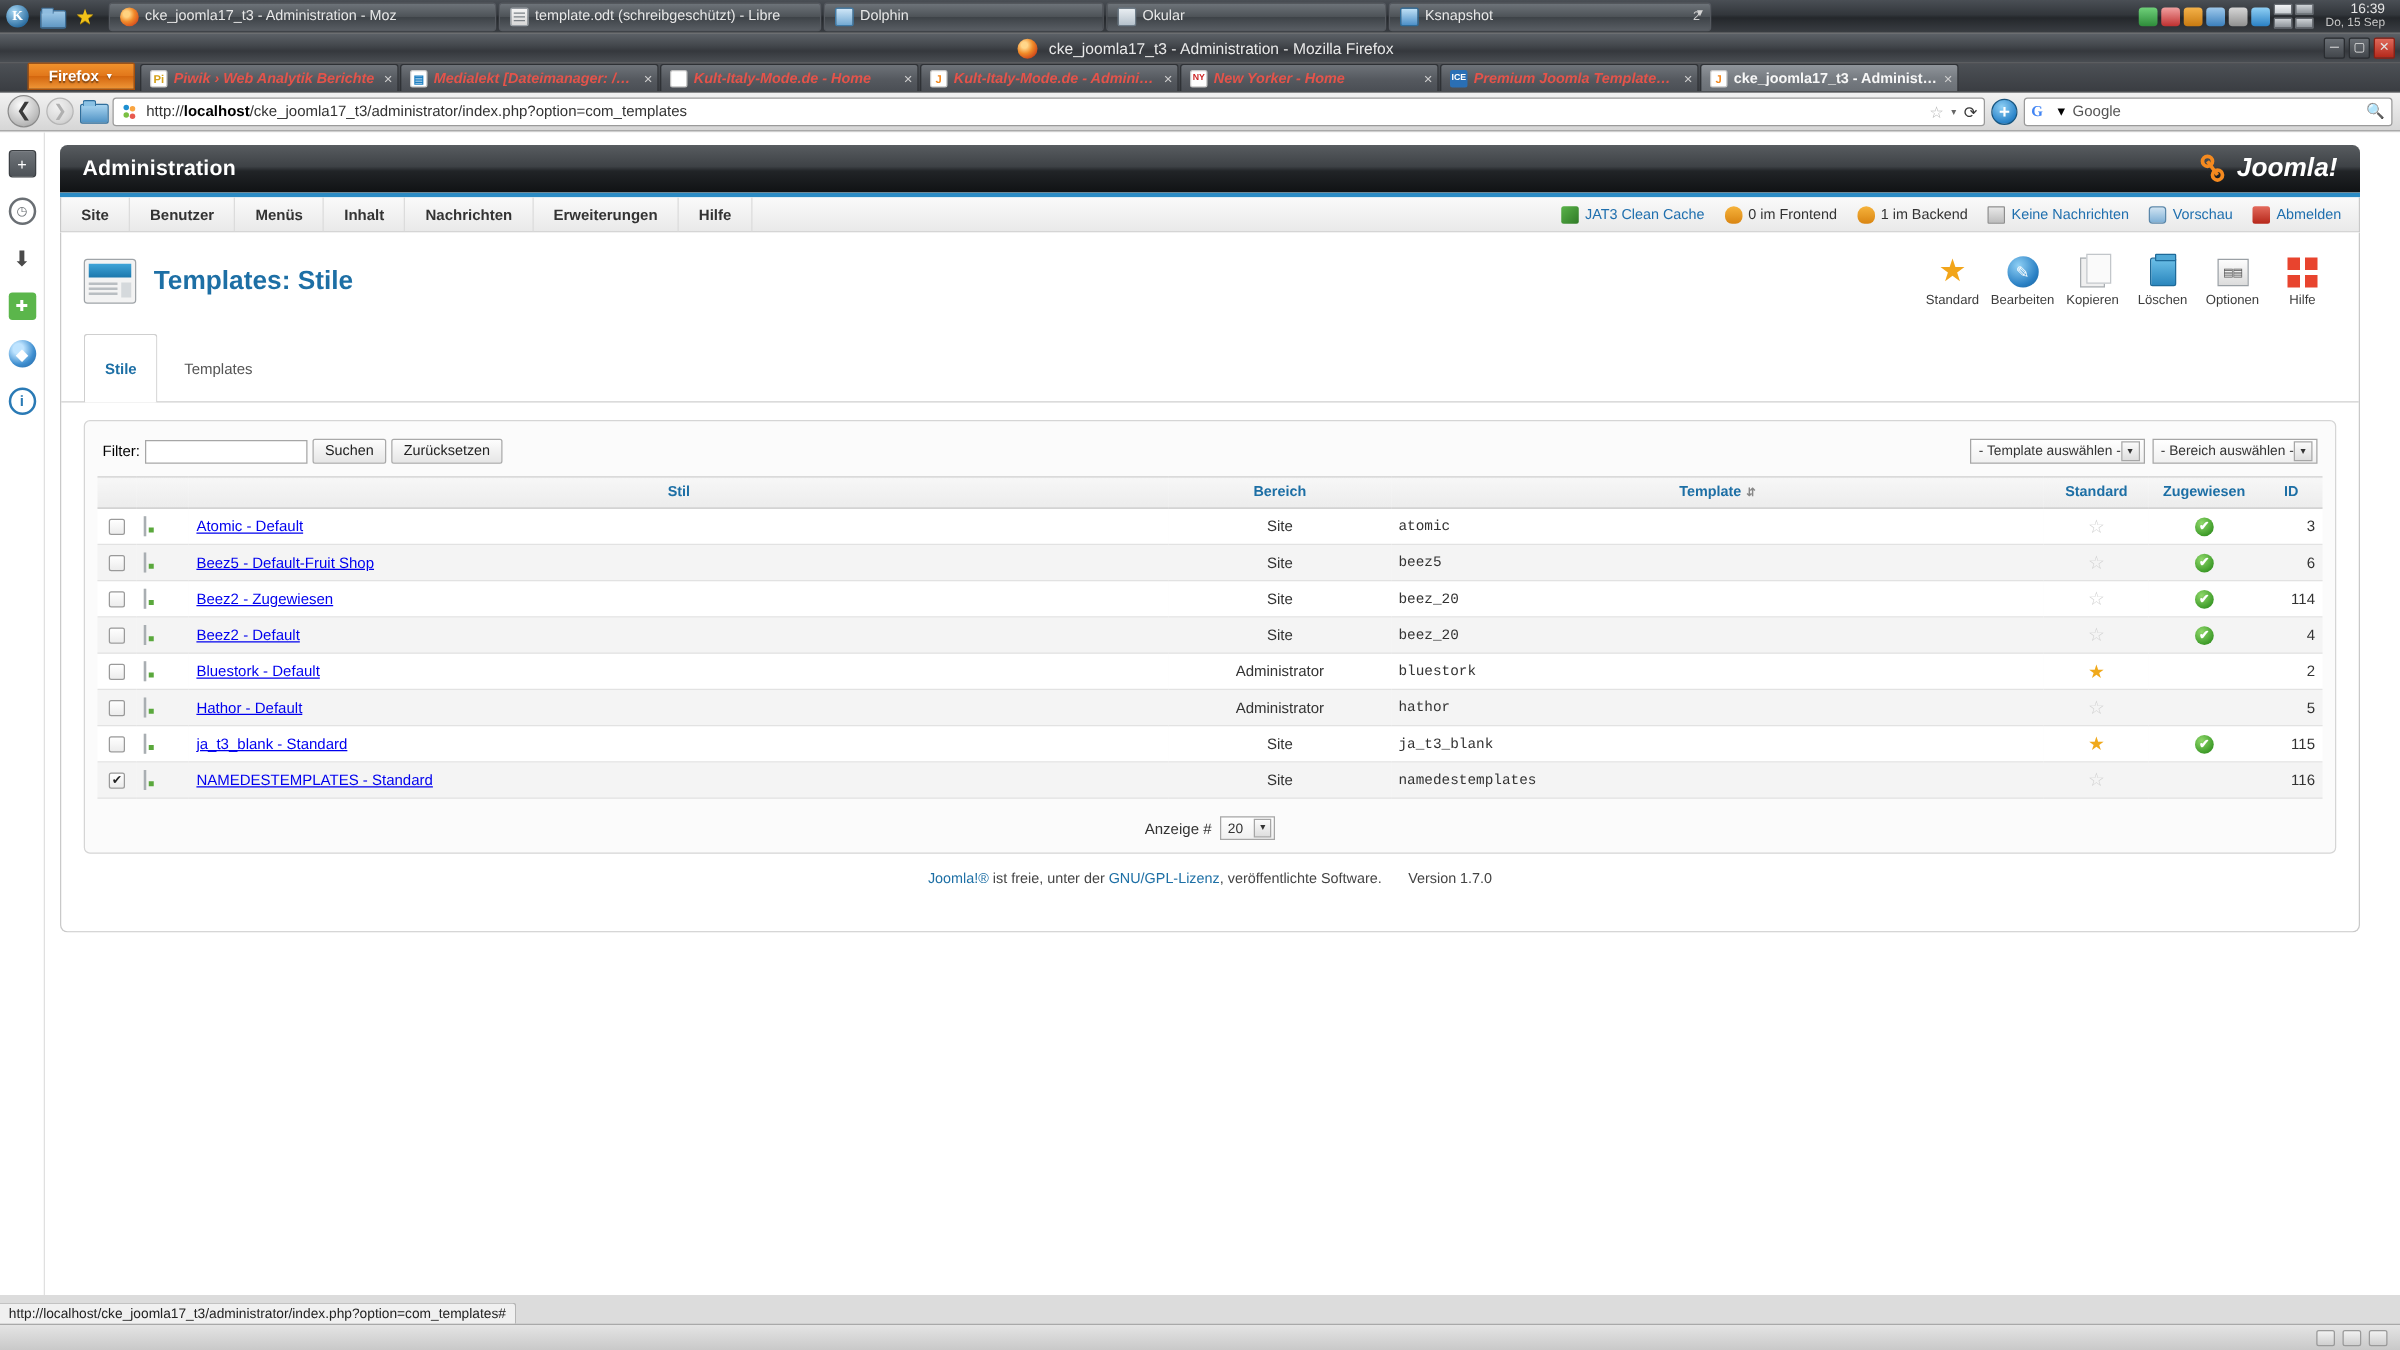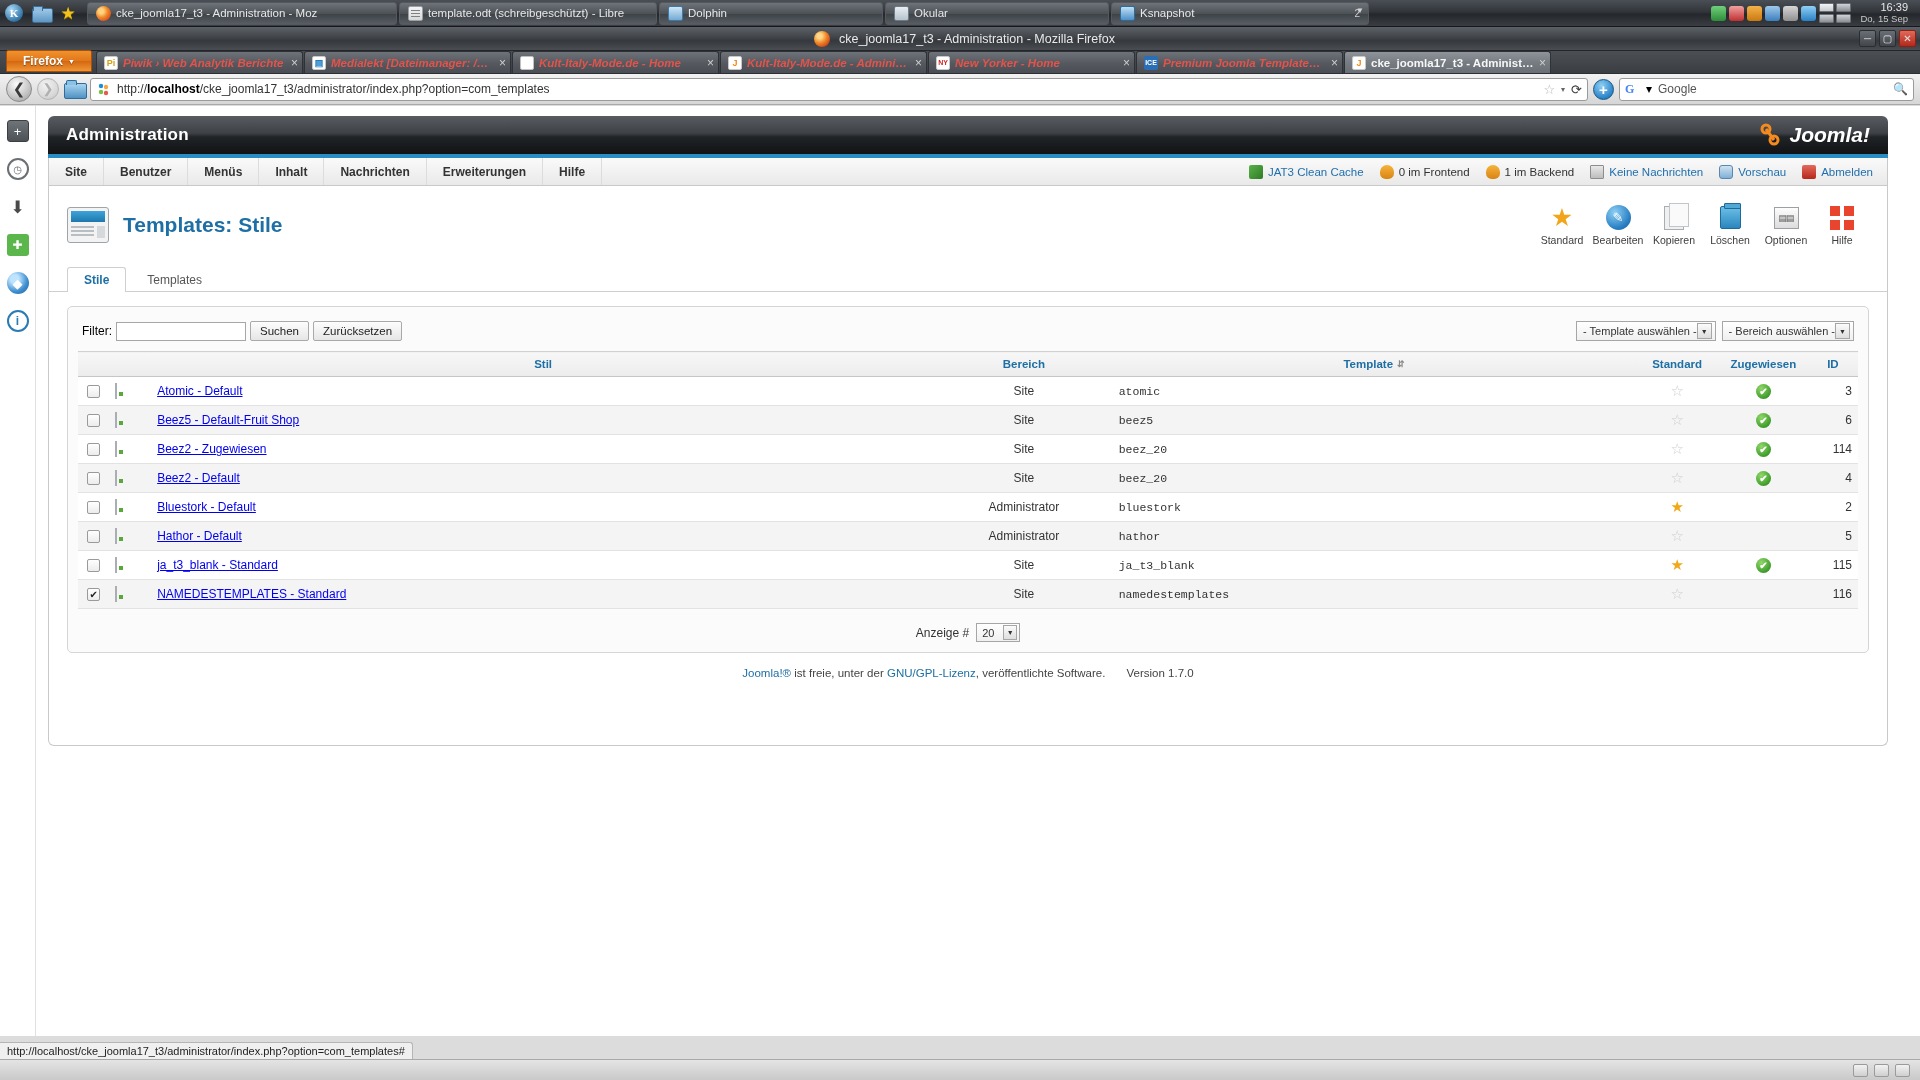--- a/index.html
+++ b/index.html
@@ -88,21 +88,21 @@
   .winbtn{
     width:17px;height:17px;border-radius:2px;border:1px solid #2a2d31;
     background:linear-gradient(to bottom,#6a6f75,#42464b);
     color:#e4e4e4; font-size:10px; line-height:15px; text-align:center;
   }
   .winbtn.close{ background:linear-gradient(to bottom,#e06a5b,#b3281a); border-color:#8d1f13; }
 
   
   #ff-tabstrip{
     height:23px; background:linear-gradient(to bottom,#4c5055,#3a3d42);
-    display:flex; align-items:flex-end; padding-left:0; position:relative;
+    display:flex; align-items:flex-end; padding-left:16px; position:relative;
     border-bottom:1px solid #2c2f33;
   }
   #ff-appbutton{
     width:86px; height:22px; margin:0 4px 1px 6px;
     background:linear-gradient(to bottom,#f0922c 0%,#e1761a 50%,#d4670f 51%,#ef9637 100%);
     border:1px solid #a9500a; border-radius:2px 2px 0 0;
     color:#fff; font-weight:bold; font-size:12px;
     display:flex; align-items:center; justify-content:center; gap:5px;
     text-shadow:0 1px 1px rgba(0,0,0,.45);
   }
@@ -285,21 +285,21 @@
   .ico-help i:nth-child(1){ left:0; top:0; }
   .ico-help i:nth-child(2){ right:0; top:0; }
   .ico-help i:nth-child(3){ left:0; bottom:0; }
   .ico-help i:nth-child(4){ right:0; bottom:0; }
 
   
   #j-subtabs{
     display:flex; gap:4px; padding:4px 18px 0 18px; border-bottom:1px solid #cfcfcf; margin:4px 0 0 0;
   }
   .j-subtab{
-    padding:5px 16px; font-size:12px; color:#555; border:1px solid transparent; border-bottom:none;
+    padding:20px 16px; font-size:12px; color:#555; border:1px solid transparent; border-bottom:none;
     border-radius:3px 3px 0 0; position:relative; top:1px;
   }
   .j-subtab.active{
     background:#fff; border-color:#cfcfcf; color:#1d6fa5; font-weight:bold;
   }
 
   
   #j-panel{
     margin:14px 18px 0 18px; border:1px solid #d5d5d5; border-radius:5px;
     background:#fbfbfb; padding:10px 10px 8px 10px;

